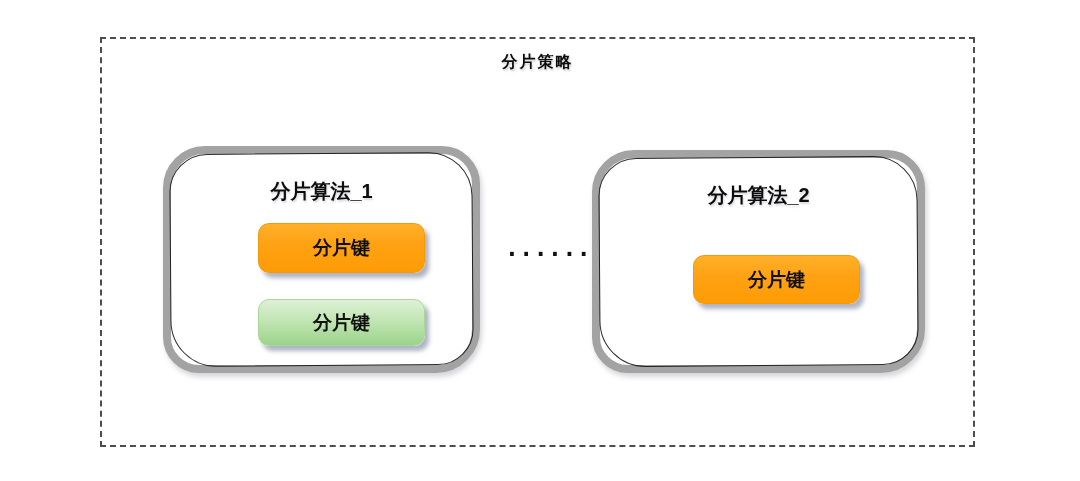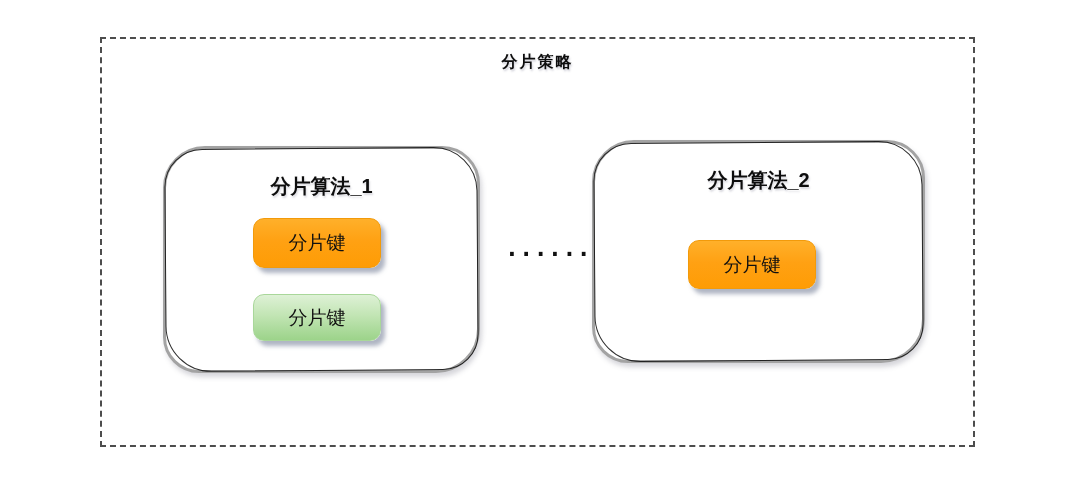--- a/index.html
+++ b/index.html
@@ -35,58 +35,58 @@
     font-size: 16px;
     font-weight: bold;
     color: #0d0d0d;
     letter-spacing: 2px;
     text-shadow: 1px 2px 2px rgba(80,80,110,0.25);
   }
   
   .algo-box {
     position: absolute;
     background: #ffffff;
-    border: 3px solid #a3a3a3;
+    border: 8px solid #a3a3a3;
     box-sizing: border-box;
     border-radius: 42px 38px 44px 36px;
     box-shadow: 2px 4px 5px rgba(90,90,110,0.25);
   }
   .algo-box::before {
     content: "";
     position: absolute;
     inset: -1px;
     border: 1.5px solid rgba(10,10,10,0.85);
     border-radius: 38px 44px 36px 46px;
     transform: rotate(-0.45deg);
     pointer-events: none;
   }
   .algo-box-1 { left: 163px; top: 146px; width: 317px; height: 227px; }
-  .algo-box-2 { left: 592px; top: 140px; width: 333px; height: 223px; }
+  .algo-box-2 { left: 592px; top: 150px; width: 333px; height: 223px; }
   .algo-title {
     position: absolute;
     left: 0;
     width: 100%;
     top: 24px;
     text-align: center;
     font-size: 20px;
     font-weight: bold;
     color: #0d0d0d;
     text-shadow: 1px 2px 2px rgba(80,80,110,0.22);
   }
   
   .key-btn {
     position: absolute;
-    width: 128px;
+    width: 167px;
     height: 50px;
     border-radius: 11px;
     display: flex;
     align-items: center;
     justify-content: center;
     font-size: 19px;
-    font-weight: normal;
+    font-weight: bold;
     color: #101010;
     box-shadow: 4px 5px 4px rgba(110,120,145,0.55);
     box-sizing: border-box;
   }
   .key-orange {
     background: linear-gradient(180deg, #ffb02a 0%, #ffa113 45%, #fe9c05 100%);
     border: 1px solid #f29a0a;
   }
   .key-green {
     background: linear-gradient(180deg, #def1d6 0%, #c2e5b4 45%, #9cd38a 100%);

